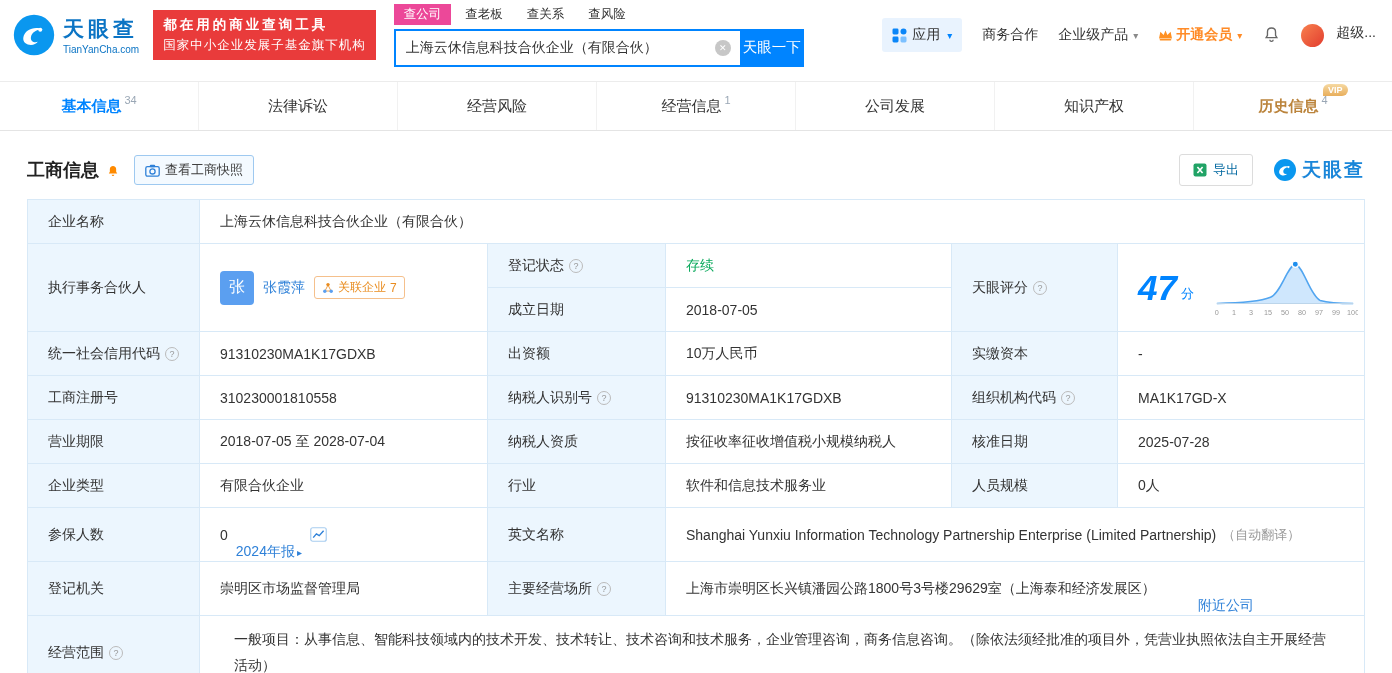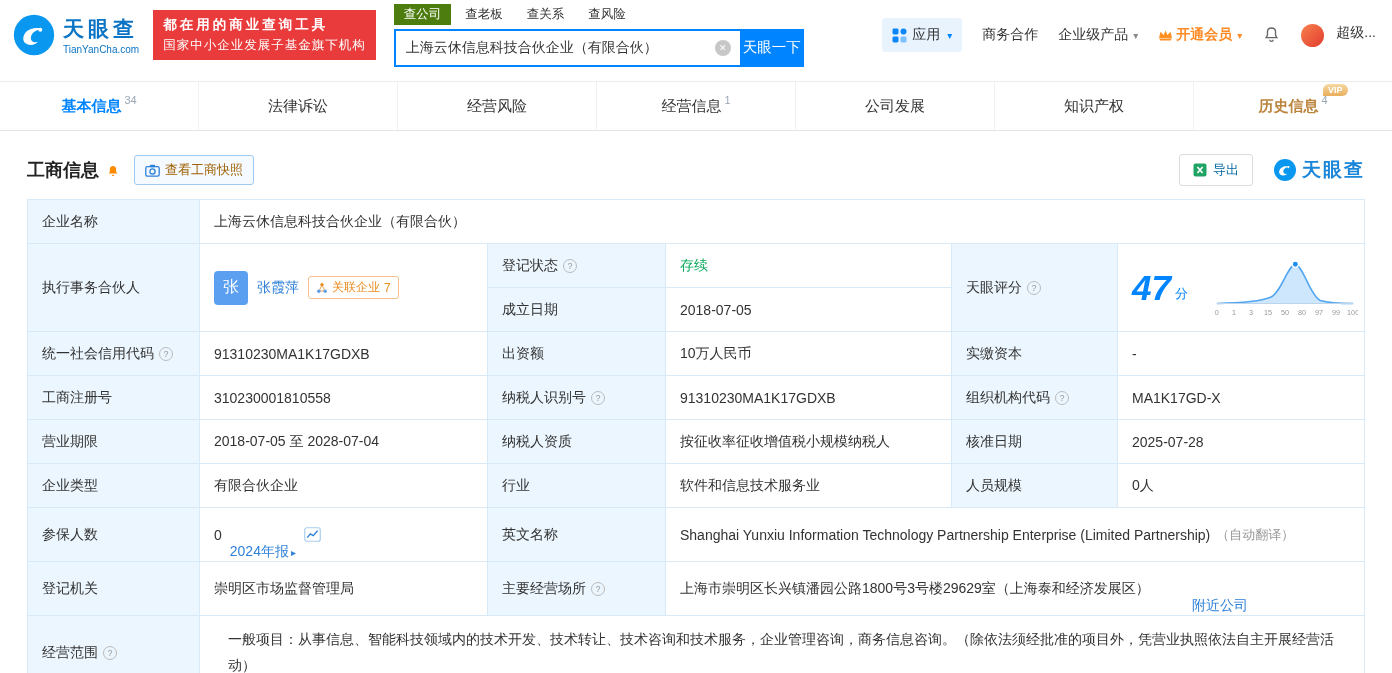--- a/index.html
+++ b/index.html
@@ -11,21 +11,21 @@
   .topbar { height:70px; display:flex; align-items:center; padding:0 16px 0 12px; background:#fff; }
   .logo { display:flex; align-items:center; gap:7px; cursor:pointer; }
   .logo-cn { font-size:21px; font-weight:bold; color:#0b74c4; letter-spacing:4px; }
   .logo-en { font-size:10px; color:#0b74c4; margin-top:1px; }
   .slogan { margin-left:14px; background:#e93b3b; color:#fff; padding:5px 10px; line-height:1.55; }
   .slogan-l1 { font-size:13.5px; font-weight:bold; letter-spacing:3px; }
   .slogan-l2 { font-size:12.5px; letter-spacing:1px; }
   .search-wrap { margin-left:18px; }
   .search-tabs { display:flex; align-items:center; gap:4px; margin-bottom:4px; }
   .stab { font-size:12.5px; color:#333; padding:2px 10px; cursor:pointer; }
-  .stab.active { background:#4d7c0f; color:#fff; }
+  .stab.active { background:#ec4899; color:#fff; }
   .search-row { display:flex; }
   .search-box { position:relative; width:346px; }
   .search-box input { width:100%; height:38px; border:2px solid #0084ff; border-right:none;
     padding:0 30px 0 10px; font-size:14px; color:#333; outline:none;
     font-family:"Liberation Sans","DejaVu Sans",sans-serif; }
   .clear { position:absolute; right:9px; top:11px; width:16px; height:16px; border-radius:50%;
     background:#c7c7c7; color:#fff; font-size:9px; display:flex; align-items:center; justify-content:center; cursor:pointer; }
   .search-btn { width:64px; height:38px; background:#0084ff; color:#fff; border:none; font-size:14.5px;
     cursor:pointer; font-family:inherit; }
   .top-nav { margin-left:auto; display:flex; align-items:center; gap:20px; font-size:14px; white-space:nowrap; }
@@ -51,33 +51,33 @@
   .ptab.viptab .ptab-label { color:#bb843c; font-weight:bold; }
   .vip-badge { position:absolute; top:-13px; right:-30px; background:linear-gradient(180deg,#f6d9a2,#e8ae5c);
     color:#fff; font-size:9px; font-weight:bold; padding:1px 6px 1px 5px;
     border-radius:7px 7px 7px 0; }
 
   
   .section-head { display:flex; align-items:center; margin:23px 27px 13px 27px; }
   .section-title { font-size:18px; font-weight:bold; color:#222; }
   .sub-bell { margin:2px 0 0 7px; display:flex; cursor:pointer; }
   .snapshot-btn { margin-left:14px; display:flex; align-items:center; gap:5px; border:1px solid #9ec9f0;
-    background:#f4faff; color:#a16207; font-size:13px; padding:5px 10px; border-radius:3px; cursor:pointer; }
+    background:#f4faff; color:#404040; font-size:13px; padding:5px 10px; border-radius:3px; cursor:pointer; }
   .right-tools { margin-left:auto; display:flex; align-items:center; gap:20px; }
   .export-btn { display:flex; align-items:center; gap:6px; border:1px solid #dcdcdc; border-radius:3px;
     background:#fff; color:#0369a1; font-size:13px; padding:6px 13px; cursor:pointer; }
   .wm { display:flex; align-items:center; gap:5px; }
   .wm-text { font-size:19px; font-weight:bold; color:#1a86d9; letter-spacing:2px; }
 
   
   .info-table { margin:0 27px; display:grid;
     grid-template-columns:171px 287px 177px 285px 165px 1fr;
     grid-auto-rows:minmax(43px,auto);
     background:#d8e9f7; gap:1px; padding:1px; }
-  .c { background:#fff; display:flex; align-items:center; padding:0 14px; font-size:14px; color:#333; }
+  .c { background:#fff; display:flex; align-items:center; padding:0 20px; font-size:14px; color:#333; }
   .c.label { background:#ecf6fe; }
   .span5 { grid-column:span 5; }
   .span3 { grid-column:span 3; }
   .rspan2 { grid-row:span 2; }
   .q { width:14px; height:14px; border:1px solid #bbb; border-radius:50%; color:#999; font-size:9px;
     display:inline-flex; align-items:center; justify-content:center; margin-left:5px; cursor:pointer; flex:none; }
   .link { color:#2f81d8; cursor:pointer; }
   .green { color:#0aa95c; }
   .p-avatar { width:34px; height:34px; border-radius:4px; background:#5b9ff0; color:#fff; font-size:16px;
     display:inline-flex; align-items:center; justify-content:center; cursor:pointer; flex:none; }

